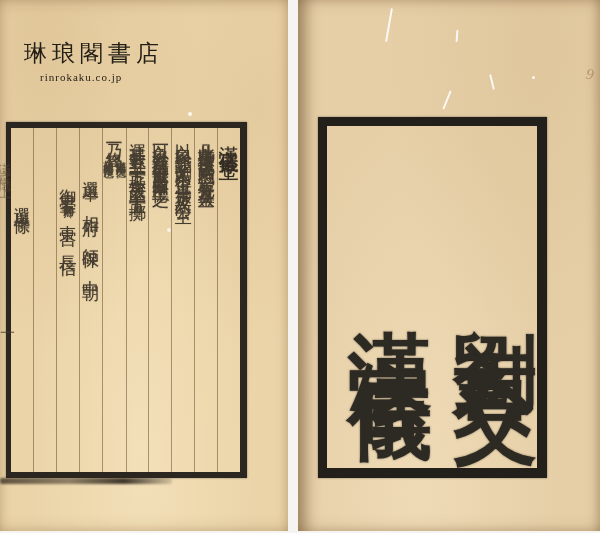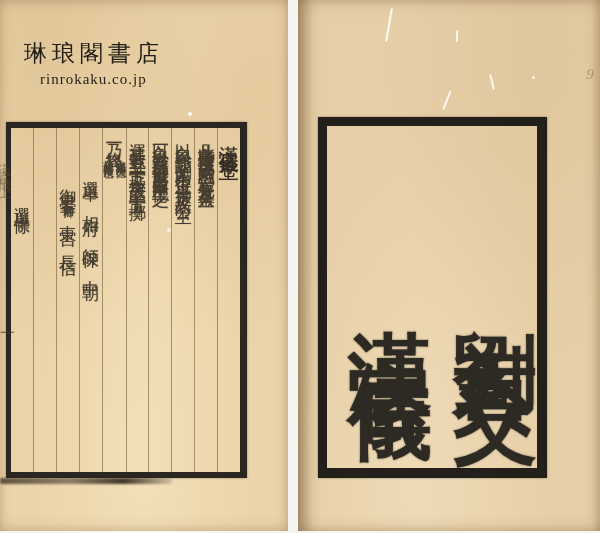--- a/index.html
+++ b/index.html
@@ -31,21 +31,21 @@
     box-shadow:
       inset 16px 0 14px -8px rgba(95,65,35,.50),
       inset -9px 0 12px -7px rgba(120,88,50,.45),
       inset 0 10px 16px -10px rgba(120,88,50,.30),
       inset 0 -10px 16px -10px rgba(120,88,50,.30);
   }
 
   
   .watermark{position:absolute;left:24px;top:38px;color:#221d15;}
   .wm-name{font-size:23px;letter-spacing:5px;font-weight:500;}
-  .wm-url{font-size:15px;letter-spacing:1px;margin:2px 0 18px 16px;color:#27211a;}
+  .wm-url{font-size:11px;letter-spacing:1px;margin:2px 0 18px 16px;color:#27211a;}
 
   
   .lbox{
     position:absolute;left:6px;top:122px;width:241px;height:356px;
     box-sizing:border-box;
     border:solid #2b261f;border-width:6px 7px 6px 5px;
     box-shadow:0 0 2px rgba(43,38,31,.5);
   }
   .cols{position:absolute;inset:0;display:flex;flex-direction:row-reverse;}
   .col{flex:1;display:flex;flex-direction:column;align-items:center;box-sizing:border-box;padding-top:2px;}

